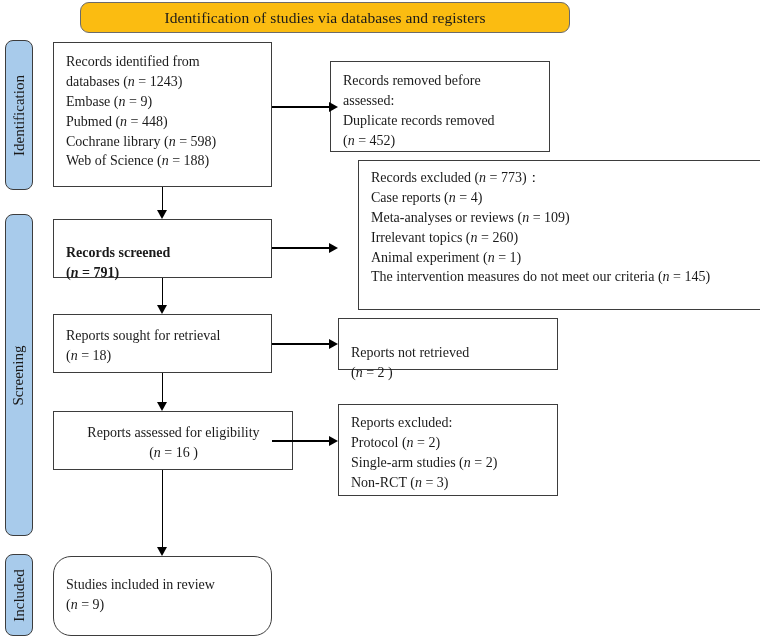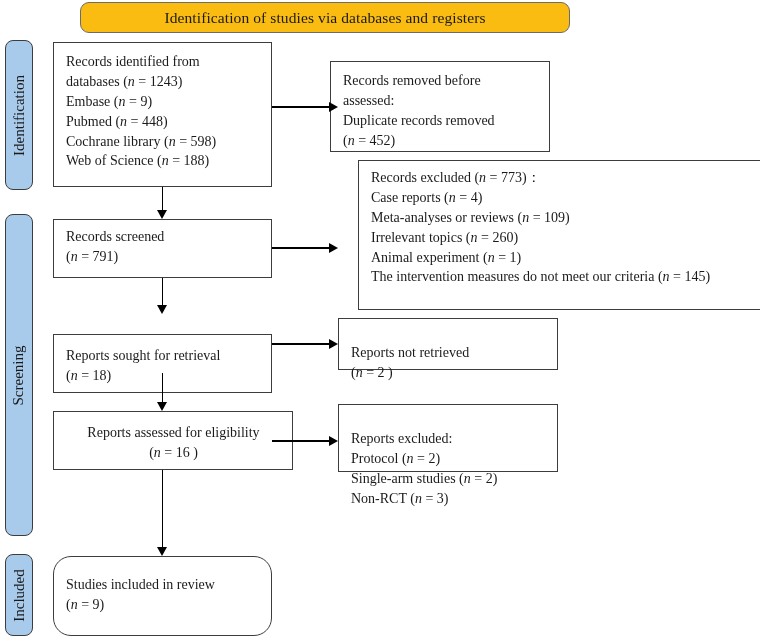--- a/index.html
+++ b/index.html
@@ -136,41 +136,41 @@
 
   <div class="box thin" style="left:338px; top:160px; width:419px; height:150px; padding-top:7px;margin-left:20px;">
     <div class="ln">Records excluded (<i class="ital">n</i> = 773)：</div>
     <div class="ln">Case reports (<i class="ital">n</i> = 4)</div>
     <div class="ln">Meta-analyses or reviews (<i class="ital">n</i> = 109)</div>
     <div class="ln">Irrelevant topics (<i class="ital">n</i> = 260)</div>
     <div class="ln">Animal experiment (<i class="ital">n</i> = 1)</div>
     <div class="ln">The intervention measures do not meet our criteria (<i class="ital">n</i> = 145)</div>
   </div>
 
-  <div class="box" style="left:53px; top:219px; width:219px; height:59px; padding-top:7px;">
+  <div class="box" style="left:53px; top:219px; width:219px; height:59px; padding-top:23px;font-weight:bold;">
     <div class="ln">Records screened</div>
     <div class="ln">(<i class="ital">n</i> = 791)</div>
   </div>
 
-  <div class="box" style="left:53px; top:314px; width:219px; height:59px; padding-top:11px;margin-top:20px;">
+  <div class="box" style="left:53px; top:314px; width:219px; height:59px; padding-top:11px;">
     <div class="ln">Reports sought for retrieval</div>
     <div class="ln">(<i class="ital">n</i> = 18)</div>
   </div>
 
   <div class="box" style="left:338px; top:318px; width:220px; height:52px; padding-top:24px;">
     <div class="ln">Reports not retrieved</div>
     <div class="ln">(<i class="ital">n</i> = 2 )</div>
   </div>
 
   <div class="box" style="left:53px; top:411px; width:240px; height:59px; padding-top:11px;text-align:center;">
     <div class="ln">Reports assessed for eligibility</div>
     <div class="ln">(<i class="ital">n</i> = 16 )</div>
   </div>
 
-  <div class="box" style="left:338px; top:404px; width:220px; height:68px; padding-top:24px;">
+  <div class="box" style="left:338px; top:404px; width:220px; height:92px; padding-top:8px;">
     <div class="ln">Reports excluded:</div>
     <div class="ln">Protocol (<i class="ital">n</i> = 2)</div>
     <div class="ln">Single-arm studies (<i class="ital">n</i> = 2)</div>
     <div class="ln">Non-RCT (<i class="ital">n</i> = 3)</div>
   </div>
 
   <div class="box" style="left:53px; top:556px; width:219px; height:80px; padding-top:18px;border-radius:18px;">
     <div class="ln">Studies included in review</div>
     <div class="ln">(<i class="ital">n</i> = 9)</div>
   </div>

